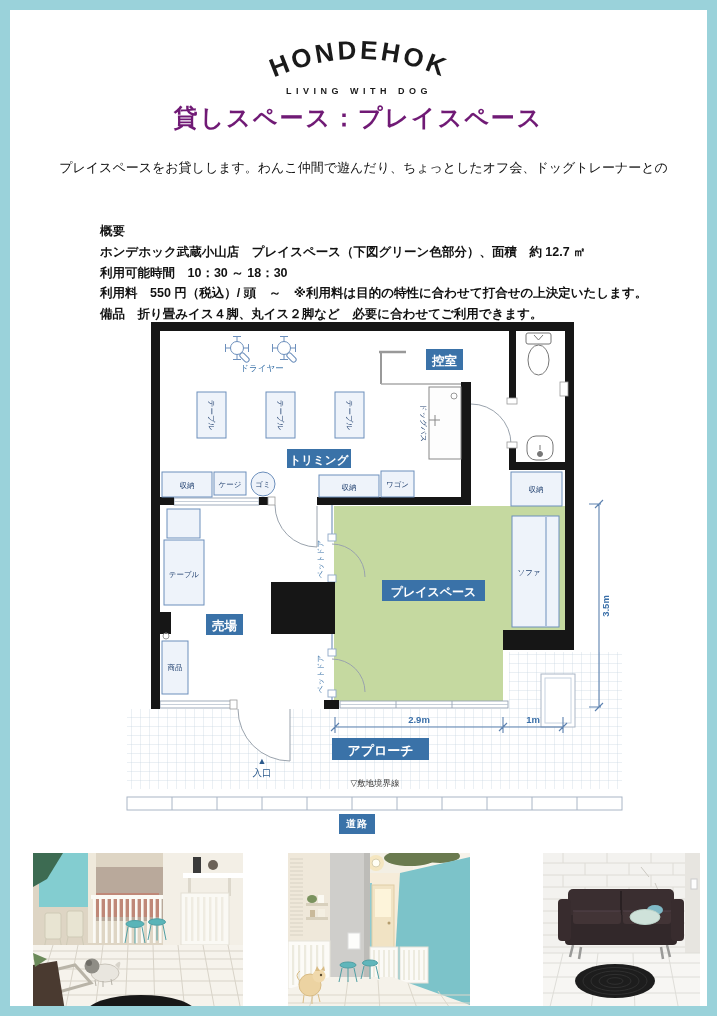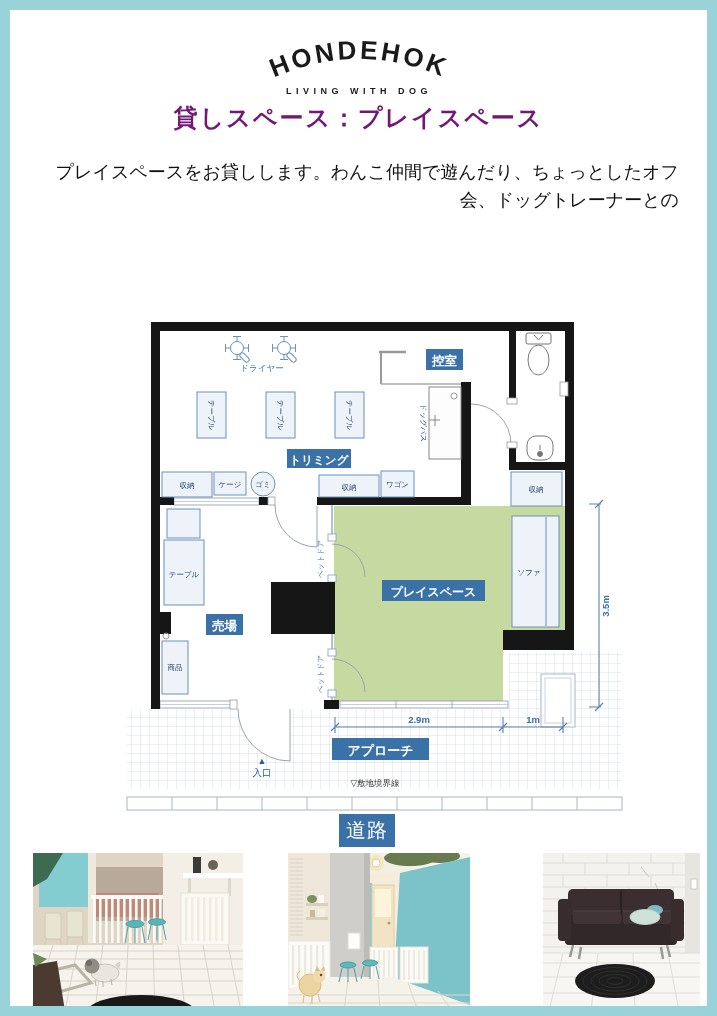--- a/index.html
+++ b/index.html
@@ -5,24 +5,24 @@
   html,body{margin:0;padding:0;background:#e8e8e8;}
   .page{
     position:relative;width:717px;height:1016px;margin:0 auto;
     background:#fff;box-sizing:border-box;border:10px solid #9ad2da;
     font-family:"Liberation Sans","DejaVu Sans",sans-serif;overflow:hidden;
   }
   .abs{position:absolute;}
   .logo{left:50%;top:20px;transform:translateX(-50%);}
   .title{left:0;top:92px;width:100%;text-align:center;font-size:24px;font-weight:bold;
          letter-spacing:2px;color:#701a75;}
-  .intro{left:38px;top:148px;width:631px;text-align:right;font-size:18px;line-height:1.58;color:#111;}
+  .intro{left:38px;top:148px;width:631px;text-align:center;font-size:13px;line-height:1.58;color:#111;}
   .overview{left:90px;top:211px;width:560px;font-size:12.5px;font-weight:bold;line-height:1.66;color:#111;}
   .plan{left:112px;top:302px;width:505px;height:500px;}
-  .roadchip{left:329px;top:804px;background:#3a72a8;color:#fff;font-size:20px;font-weight:normal;
+  .roadchip{left:329px;top:804px;background:#3a72a8;color:#fff;font-size:10px;font-weight:bold;
             padding:3px 7px;letter-spacing:1px;}
   .photo{top:843px;height:158px;background:#f4f1ea;}
   .photo svg{display:block;}
   
   svg text{font-family:"Liberation Sans","DejaVu Sans",sans-serif;}
   .wall{fill:#161616;}
   .fw{fill:#eef3fa;stroke:#6c8fbc;stroke-width:1;}
   .ft{fill:#1f3f6e;font-size:7.5px;text-anchor:middle;}
   .chip{fill:#3a72a8;}
   .chipt{fill:#fff;font-weight:bold;text-anchor:middle;}
@@ -49,20 +49,27 @@
       <text x="130" y="64" font-size="9" font-weight="bold" letter-spacing="4.5" text-anchor="middle" fill="#1a1a1a">LIVING WITH DOG</text>
     </svg>
   </div>
 
   <div class="abs title">貸しスペース：プレイスペース</div>
 
   <div class="abs intro">
     <div>プレイスペースをお貸しします。わんこ仲間で遊んだり、ちょっとしたオフ会、ドッグトレーナーとの</div>
   </div>
 
+  <div class="abs overview">
+    <div>概要</div>
+    <div>ホンデホック武蔵小山店　プレイスペース（下図グリーン色部分）、面積　約 12.7 ㎡</div>
+    <div>利用可能時間　10：30 ～ 18：30</div>
+    <div>利用料　550 円（税込）/ 頭　～　※利用料は目的の特性に合わせて打合せの上決定いたします。</div>
+    <div>備品　折り畳みイス４脚、丸イス２脚など　必要に合わせてご利用できます。</div>
+  </div>
 
   <div class="abs plan">
   <svg width="505" height="500" viewBox="0 0 505 500">
     <defs>
       <pattern id="tile" width="9" height="9" patternUnits="userSpaceOnUse">
         <path d="M9,0 H0 V9" fill="none" stroke="#c6d2e0" stroke-width="0.7"></path>
       </pattern>
     </defs>
 
     <rect x="5" y="397" width="495" height="80" fill="url(#tile)"></rect>

